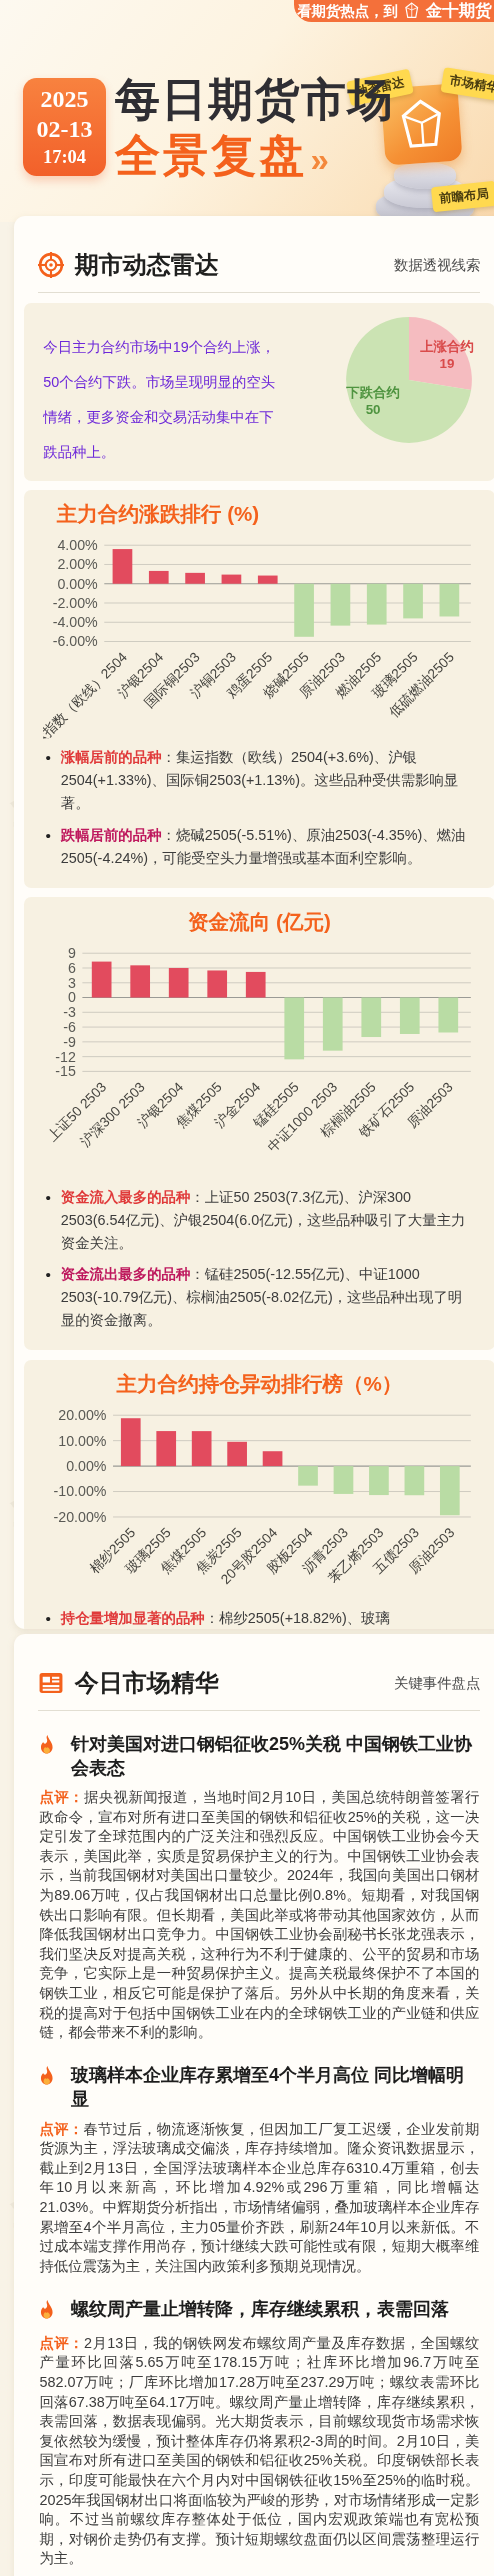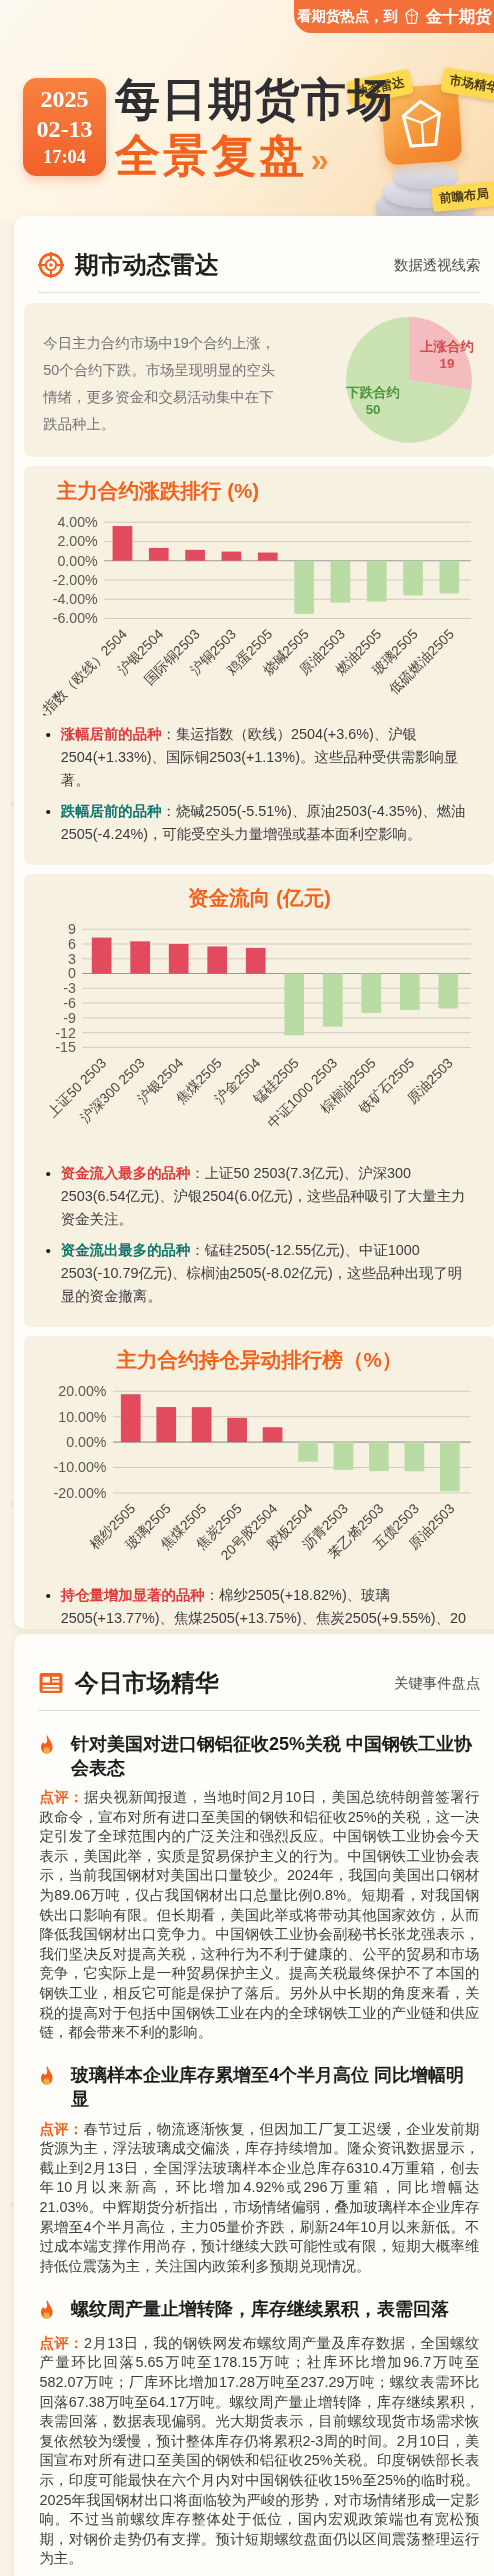--- a/index.html
+++ b/index.html
@@ -3,21 +3,21 @@
 <meta charset="utf-8">
 <style>
   html,body{margin:0;padding:0;background:#e8e4d8;}
   .page{position:relative;width:495px;height:3841px;margin:0 auto;background:#f8f3e7;overflow:hidden;
         font-family:"Liberation Sans","DejaVu Sans",sans-serif;color:#3c3c3c;}
   
   .wm{position:absolute;font-size:49px;font-weight:bold;color:rgba(160,150,125,.10);white-space:nowrap;pointer-events:none;z-index:0;}
   
   .hero{position:absolute;top:0;left:0;width:495px;height:222px;
         background:linear-gradient(130deg,#fdf9f0 0%,#fdf3e0 45%,#fbe3c0 80%,#f9d8ad 100%);z-index:1;}
-  .hero-pill{position:absolute;top:0;right:0;width:201px;height:33px;background:#f4703a;
+  .hero-pill{position:absolute;top:0;right:0;width:201px;height:22px;background:#f4703a;
              border-bottom-left-radius:17.5px;display:flex;align-items:center;justify-content:center;gap:5.2px;
              color:#fff;font-size:14.4px;font-weight:bold;}
   .hero-pill svg{display:block;}
   .date-badge{position:absolute;left:23px;top:78px;width:83px;height:98px;border-radius:13.4px;
               background:linear-gradient(180deg,#f8823f,#f2602a);box-shadow:0 4.1px 8.2px rgba(242,96,42,.25);
               display:flex;flex-direction:column;align-items:center;justify-content:center;color:#fff;
               font-family:"Liberation Serif","DejaVu Serif",serif;font-weight:bold;}
   .date-y{font-size:24px;line-height:30px;}
   .date-md{font-size:24px;line-height:30px;}
   .date-t{font-size:18.5px;line-height:26px;}
@@ -48,30 +48,30 @@
   .sec-ico{width:26px;height:26px;margin-right:10.3px;flex:0 0 auto;}
   .sec-title{font-size:24px;font-weight:900;color:#20201f;font-family:"Liberation Serif","DejaVu Serif",serif;flex:1;}
   .sec-right{font-size:14.4px;color:#4c4c4c;}
   .divider{height:1px;background:#e2ded2;margin:11.3px 24px 0 24px;}
   
   .panel{background:#f7f1e2;border-radius:7.2px;margin:9.3px 9.3px 0 9.3px;padding:10.3px 19.6px;position:relative;}
   .panel-title{font-size:20.6px;font-weight:900;color:#f4611c;}
   .panel-title.center{text-align:center;}
   .pie-flex{display:flex;align-items:flex-start;}
   .pie-left{flex:1;padding-top:3.1px;}
-  .pie-desc{font-size:14.4px;line-height:27px;color:#737373;margin-top:14.4px;max-width:242px;}
+  .pie-desc{font-size:14.4px;line-height:35px;color:#6d28d9;margin-top:14.4px;max-width:242px;}
   .pie-box{position:relative;width:134px;height:134px;flex:0 0 auto;margin-left:12.4px;}
   .pie-lab{position:absolute;text-align:center;font-size:13.4px;font-weight:bold;line-height:17.5px;}
   .pie-lab.up{color:#d94b4b;left:77px;top:25px;width:57px;}
   .pie-lab.down{color:#4f9440;left:3.1px;top:71px;width:57px;}
   .bullets{list-style:none;margin:7.2px 0 2.1px 0;padding:0;}
   .bullets li{position:relative;font-size:14.4px;line-height:23px;color:#3c3c3c;padding-left:17.5px;margin-bottom:8.2px;}
   .bullets li::before{content:"•";position:absolute;left:2.1px;top:0;color:#222;font-size:15.5px;}
   .lead-red{color:#e03a3a;font-weight:bold;}
-  .lead-green{color:#0f766e;font-weight:bold;}
+  .lead-green{color:#be185d;font-weight:bold;}
   .chart-svg{display:block;width:100%;height:auto;margin-top:3.1px;}
   
   .article{margin:20.6px 25px 0 25px;}
   .headline{display:flex;align-items:flex-start;gap:16px;font-size:18px;font-weight:900;color:#1d1d1d;line-height:24px;}
   .headline svg{flex:0 0 auto;margin-top:3.1px;}
   .abody{font-size:14.4px;line-height:19.6px;color:#3c3c3c;margin-top:8.2px;text-align:justify;}
   .clabel{color:#f4611c;font-weight:bold;}
 </style>
 </head>
 <body>

